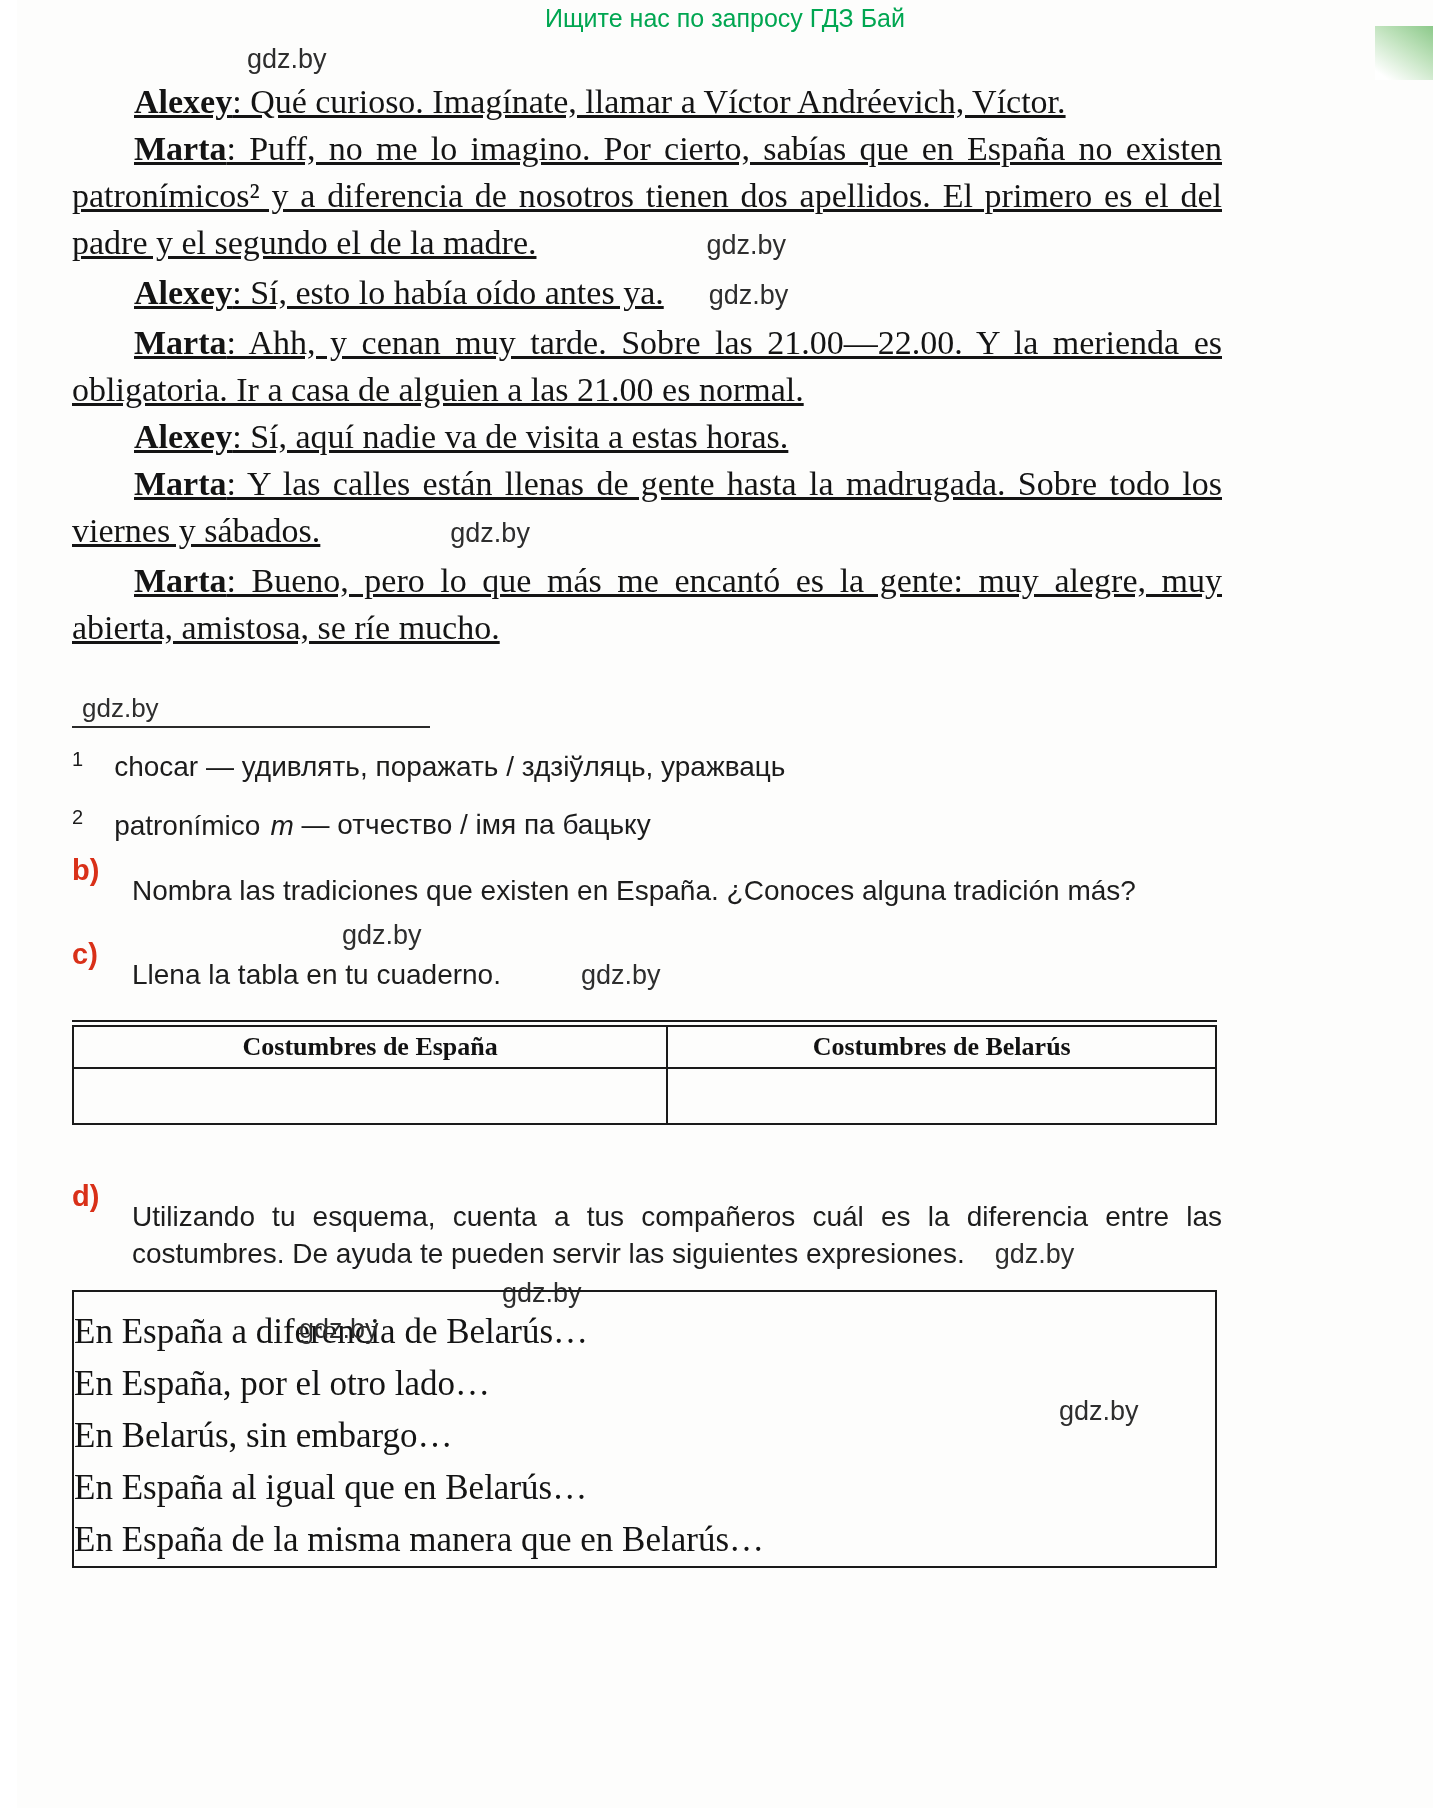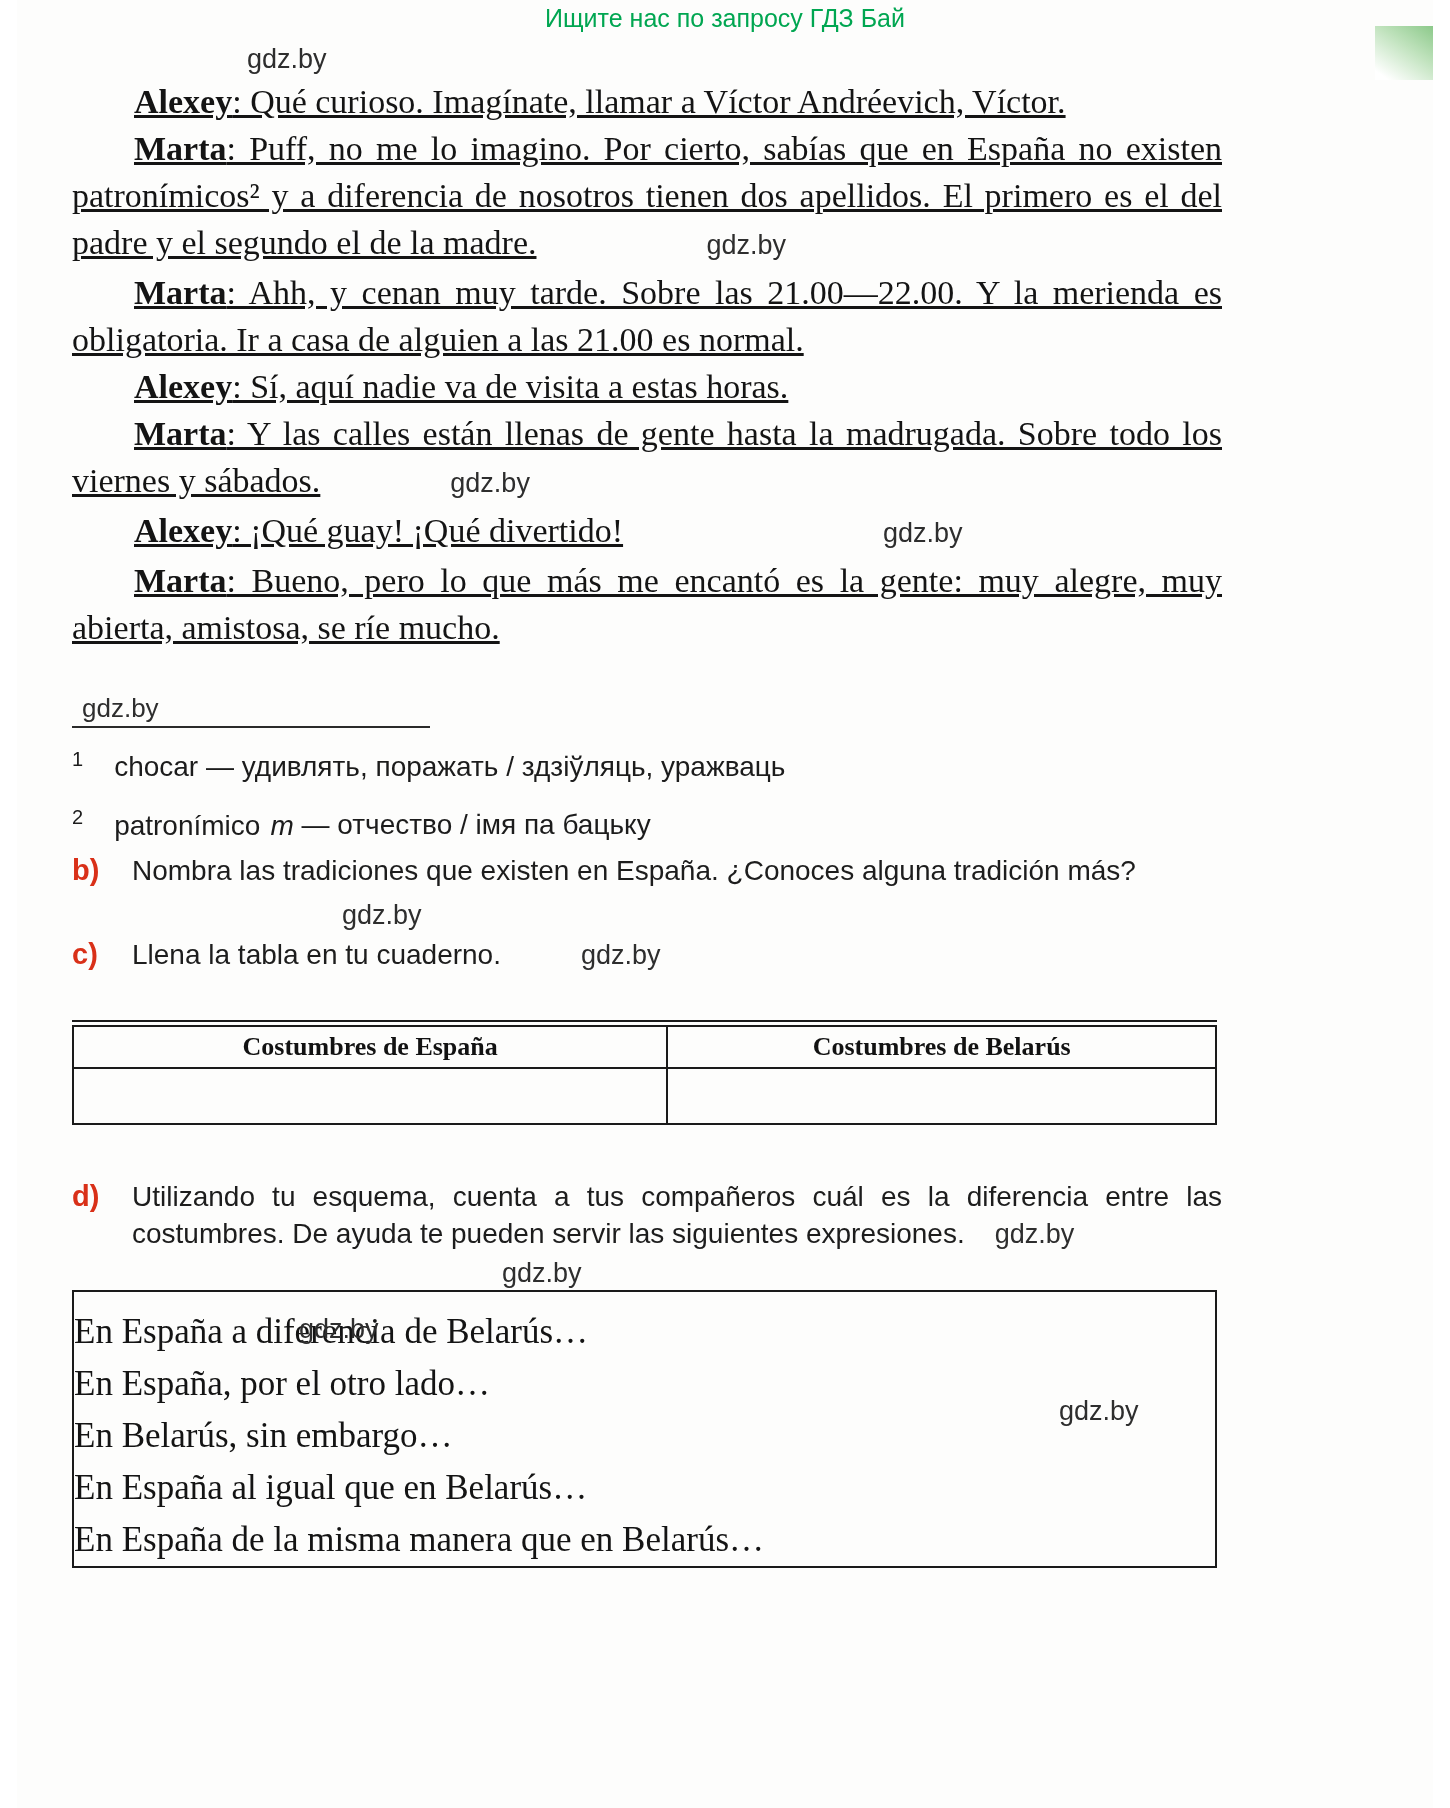--- a/index.html
+++ b/index.html
@@ -49,21 +49,21 @@
   .fn-term { font-weight:normal;margin-left:24px; }
   .fn-gender { font-style:italic; margin-left:10px; }
   .fn-gender:empty { margin-left:0; }
   
   .exercise { position:absolute; left:55px; width:1150px; display:flex; align-items:flex-start; }
   .ex-b { top:852px; } .ex-c { top:936px; } .ex-d { top:1178px; }
   .ex-label {
     flex:0 0 60px; font-family:"Liberation Sans", sans-serif; font-weight:bold;
     font-size:29px; color:#d93018; line-height:37px;
   }
-  .ex-body { flex:1; font-family:"Liberation Sans", sans-serif; font-size:28px; line-height:37px; color:#1d1d1d; }
+  .ex-body { flex:1; font-family:"Liberation Sans", sans-serif; font-size:28px; line-height:37px; color:#1d1d1d;margin-top:20px; }
   .ex-text-justify { text-align:justify; }
   .wm-block { margin-top:8px; }
   .wm-block2 { margin-top:2px; }
   
   .costumbres-table {
     position:absolute; top:1020px; left:55px; width:1145px;
     border-collapse:collapse; table-layout:fixed;
   }
   .costumbres-table th, .costumbres-table td { border:2px solid #1a1a1a; }
   .costumbres-table th {
@@ -96,28 +96,28 @@
 
   <div class="topline">Ищите нас по запросу ГДЗ Бай</div>
   <div class="corner"></div>
   <div class="wm wm-top">gdz.by</div>
 
   <div class="dialogue">
     <p class="para"><span class="speaker">Alexey</span><span>: Qué curioso. Imagínate, llamar a Víctor Andréevich, Víctor.</span></p>
 
     <p class="para"><span class="speaker">Marta</span><span>: Puff, no me lo imagino. Por cierto, sabías que en España no existen patronímicos² y a diferencia de nosotros tienen dos apellidos. El primero es el del padre y el segundo el de la madre.</span><span class="wm wm-inline ml170">gdz.by</span></p>
 
+    <p class="para"><span class="speaker">Alexey</span><span>: Sí, esto lo había oído antes ya.</span><span class="wm wm-inline ml45">gdz.by</span></p>
 
     <p class="para"><span class="speaker">Marta</span><span>: Ahh, y cenan muy tarde. Sobre las 21.00—22.00. Y la merienda es obligatoria. Ir a casa de alguien a las 21.00 es normal.</span></p>
 
     <p class="para"><span class="speaker">Alexey</span><span>: Sí, aquí nadie va de visita a estas horas.</span></p>
 
     <p class="para"><span class="speaker">Marta</span><span>: Y las calles están llenas de gente hasta la madrugada. Sobre todo los viernes y sábados.</span><span class="wm wm-inline ml130">gdz.by</span></p>
 
-    <p class="para"><span class="speaker">Alexey</span><span>: ¡Qué guay! ¡Qué divertido!</span><span class="wm wm-inline ml260">gdz.by</span></p>
 
     <p class="para"><span class="speaker">Marta</span><span>: Bueno, pero lo que más me encantó es la gente: muy alegre, muy abierta, amistosa, se ríe mucho.</span></p>
   </div>
 
   <div class="footnotes">
     <div class="fn-rule"><span class="wm">gdz.by</span></div>
     <div class="fn-item"><sup>1</sup><span class="fn-term">chocar</span><span class="fn-gender"></span><span> — удивлять, поражать / здзіўляць, уражваць</span></div>
     <div class="fn-item"><sup>2</sup><span class="fn-term">patronímico</span><span class="fn-gender">m</span><span> — отчество / імя па бацьку</span></div>
   </div>
 

